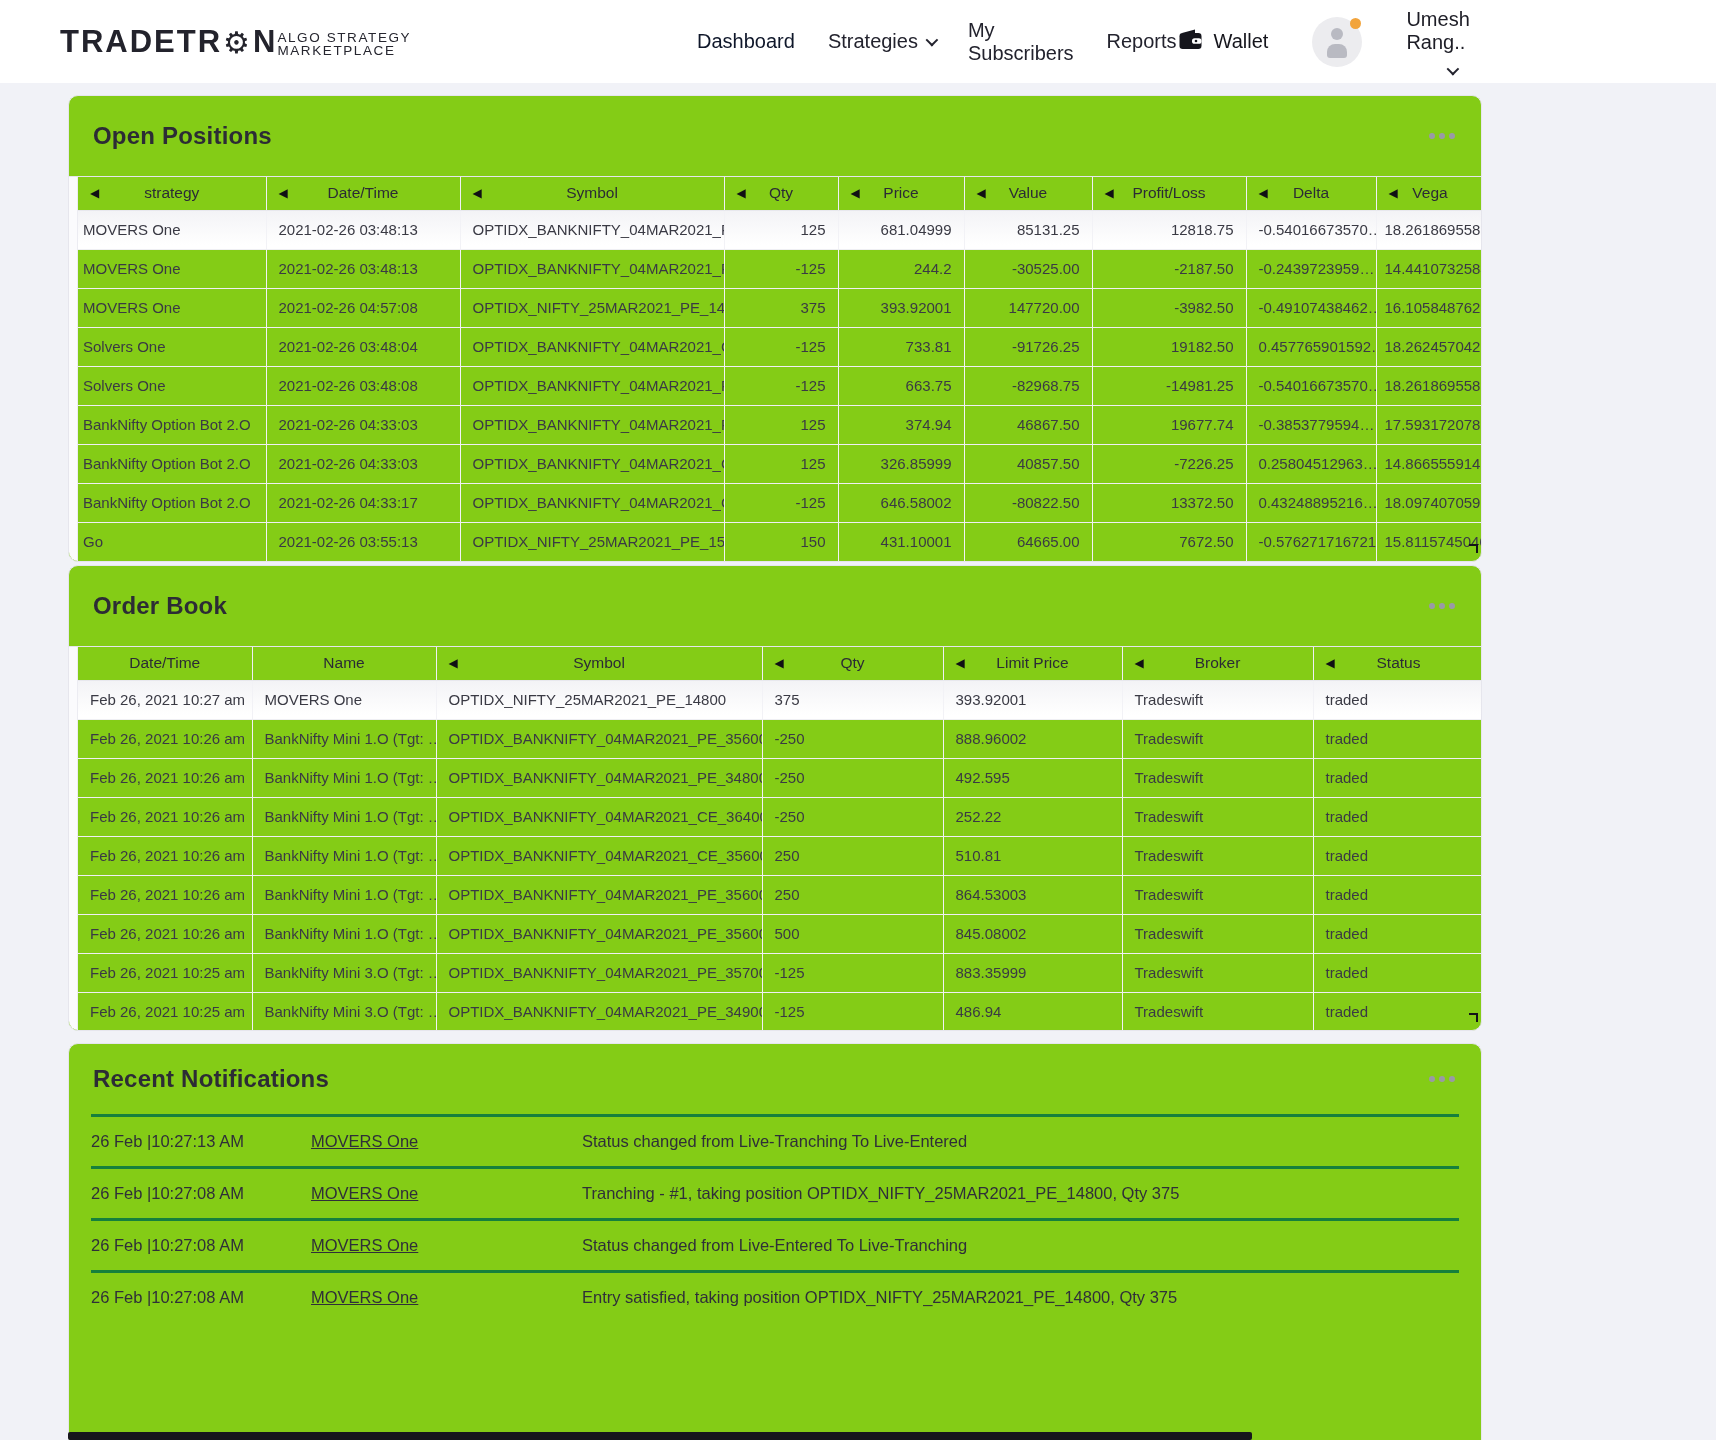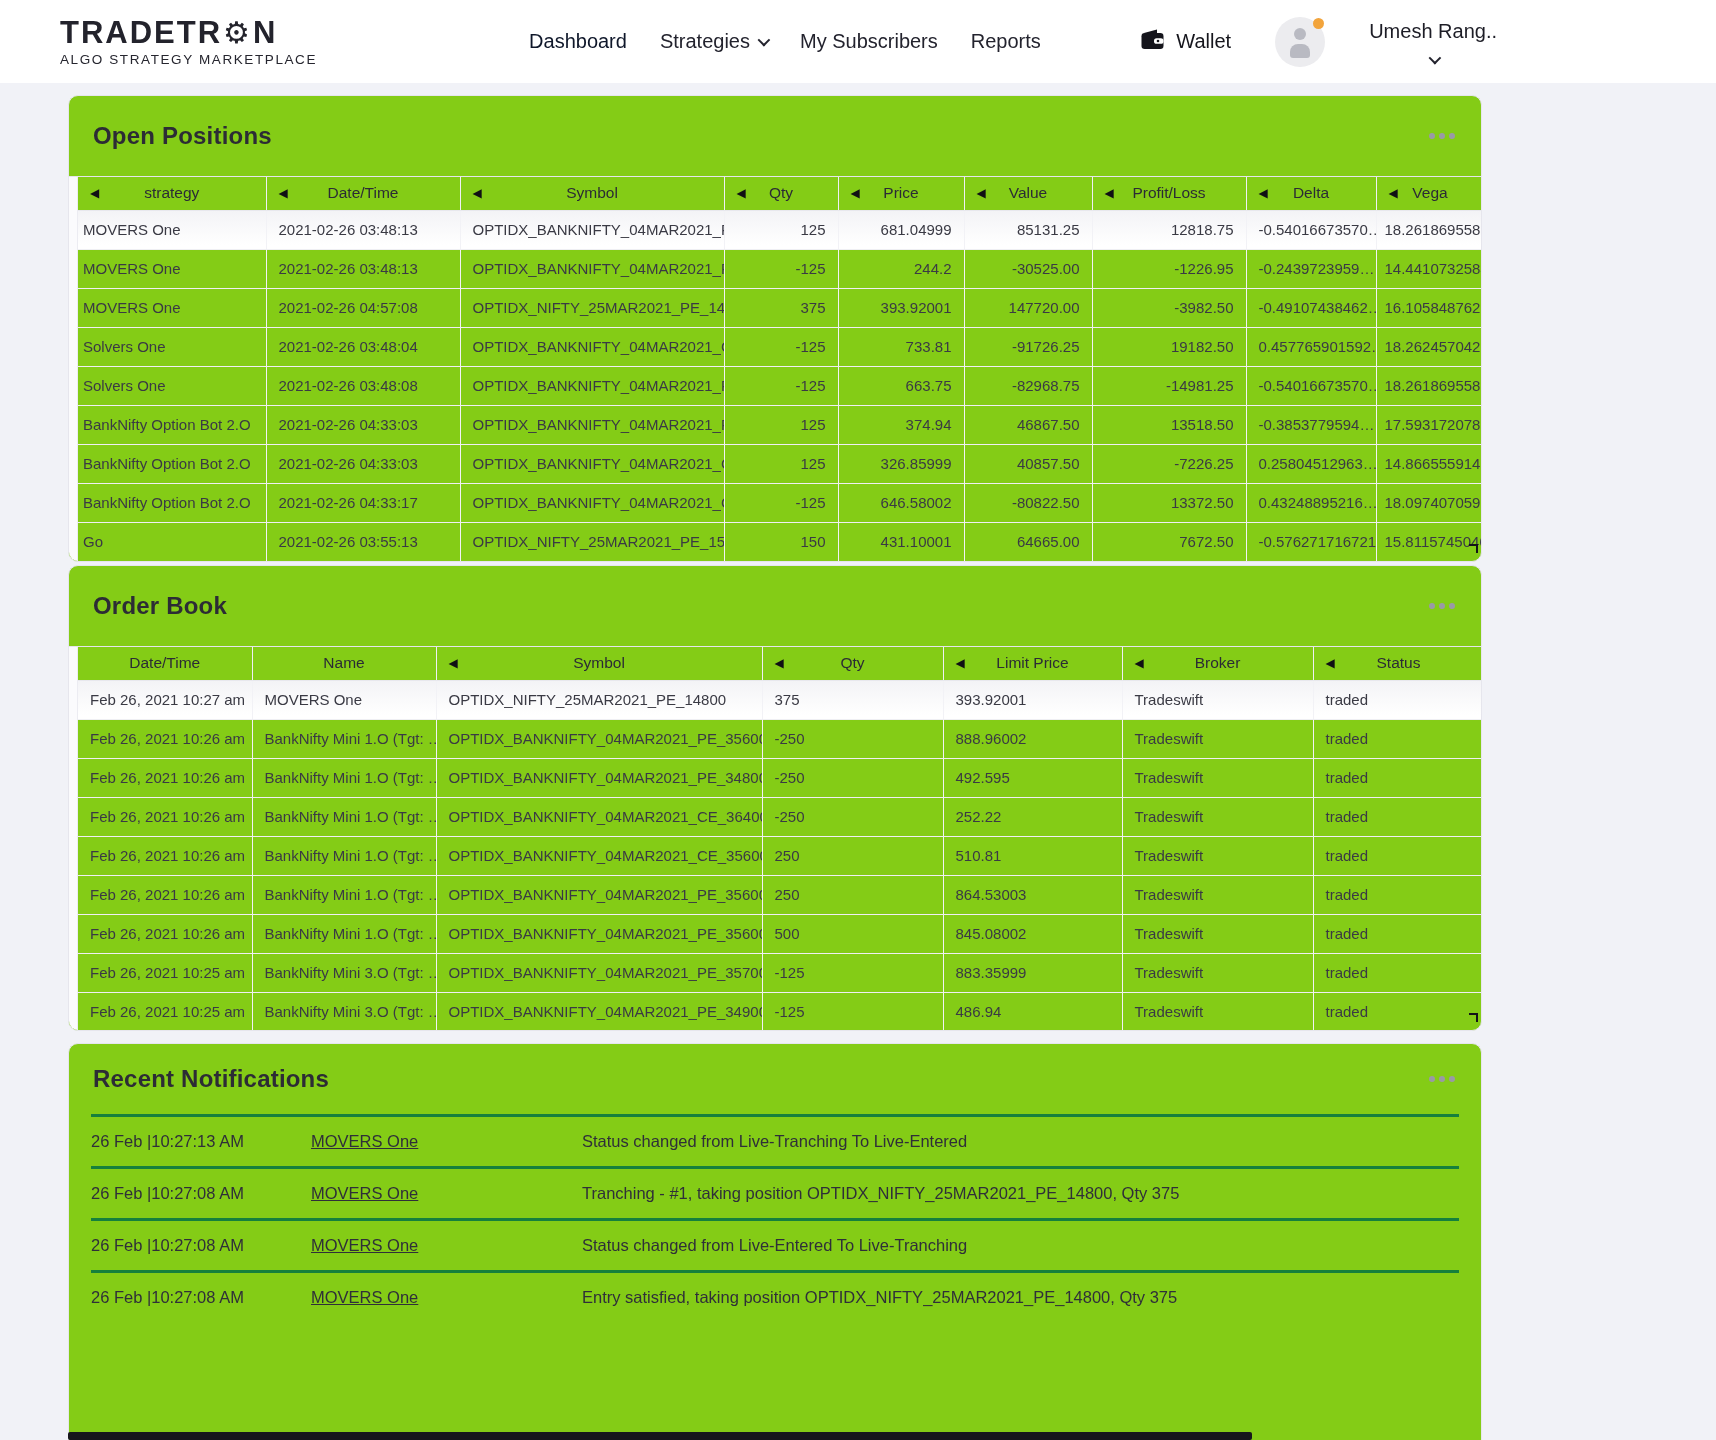--- a/index.html
+++ b/index.html
@@ -10,21 +10,21 @@
     color:#26262f;
     position:relative;
   }
 
   
   .topbar {
     height:83px; background:#ffffff;
     display:flex; align-items:center;
     padding:0 219px 0 60px;
   }
-  .logo-block { display:flex; flex-direction:column; line-height:1; }
+  .logo-block { display:flex; flex-direction:row; line-height:1; }
   .logo-line1 { display:flex; align-items:center; font-weight:700; font-size:31px; letter-spacing:2px; color:#23232c; }
   .logo-gear { font-size:30px; font-weight:400; margin:0 1px; transform:translateY(1px); display:inline-block; }
   .logo-line2 { font-size:13.5px; letter-spacing:1.6px; font-weight:500; color:#26262f; margin-top:5px; }
 
   .main-nav { display:flex; align-items:center; gap:33px; margin-left:212px; }
   .nav-item { font-size:20px; color:#23232e; text-decoration:none; display:flex; align-items:center; gap:8px; cursor:pointer; }
   .nav-item.active { color:#0f172a; }
   .chev { width:9px; height:9px; border-right:2px solid #23232e; border-bottom:2px solid #23232e; transform:rotate(45deg) translateY(-2px); display:inline-block; }
 
   .header-right { margin-left:auto; display:flex; align-items:center; gap:44px; }
@@ -202,21 +202,21 @@
               <td class="ta-l cell-delta">-0.54016673570…</td>
               <td class="ta-l cell-vega">18.2618695586</td>
             </tr>
             <tr>
               <td class="ta-l cell-strategy">MOVERS One</td>
               <td class="ta-l cell-datetime">2021-02-26 03:48:13</td>
               <td class="ta-l cell-symbol">OPTIDX_BANKNIFTY_04MAR2021_P…</td>
               <td class="ta-r cell-qty">-125</td>
               <td class="ta-r cell-price">244.2</td>
               <td class="ta-r cell-value">-30525.00</td>
-              <td class="ta-r cell-profit_loss">-1226.95</td>
+              <td class="ta-r cell-profit_loss">-2187.50</td>
               <td class="ta-l cell-delta">-0.2439723959…</td>
               <td class="ta-l cell-vega">14.44107325845</td>
             </tr>
             <tr>
               <td class="ta-l cell-strategy">MOVERS One</td>
               <td class="ta-l cell-datetime">2021-02-26 04:57:08</td>
               <td class="ta-l cell-symbol">OPTIDX_NIFTY_25MAR2021_PE_148…</td>
               <td class="ta-r cell-qty">375</td>
               <td class="ta-r cell-price">393.92001</td>
               <td class="ta-r cell-value">147720.00</td>
@@ -246,21 +246,21 @@
               <td class="ta-l cell-delta">-0.54016673570…</td>
               <td class="ta-l cell-vega">18.2618695586</td>
             </tr>
             <tr>
               <td class="ta-l cell-strategy">BankNifty Option Bot 2.O</td>
               <td class="ta-l cell-datetime">2021-02-26 04:33:03</td>
               <td class="ta-l cell-symbol">OPTIDX_BANKNIFTY_04MAR2021_P…</td>
               <td class="ta-r cell-qty">125</td>
               <td class="ta-r cell-price">374.94</td>
               <td class="ta-r cell-value">46867.50</td>
-              <td class="ta-r cell-profit_loss">13518.50</td>
+              <td class="ta-r cell-profit_loss">19677.74</td>
               <td class="ta-l cell-delta">-0.3853779594…</td>
               <td class="ta-l cell-vega">17.59317207876</td>
             </tr>
             <tr>
               <td class="ta-l cell-strategy">BankNifty Option Bot 2.O</td>
               <td class="ta-l cell-datetime">2021-02-26 04:33:03</td>
               <td class="ta-l cell-symbol">OPTIDX_BANKNIFTY_04MAR2021_C…</td>
               <td class="ta-r cell-qty">125</td>
               <td class="ta-r cell-price">326.85999</td>
               <td class="ta-r cell-value">40857.50</td>

